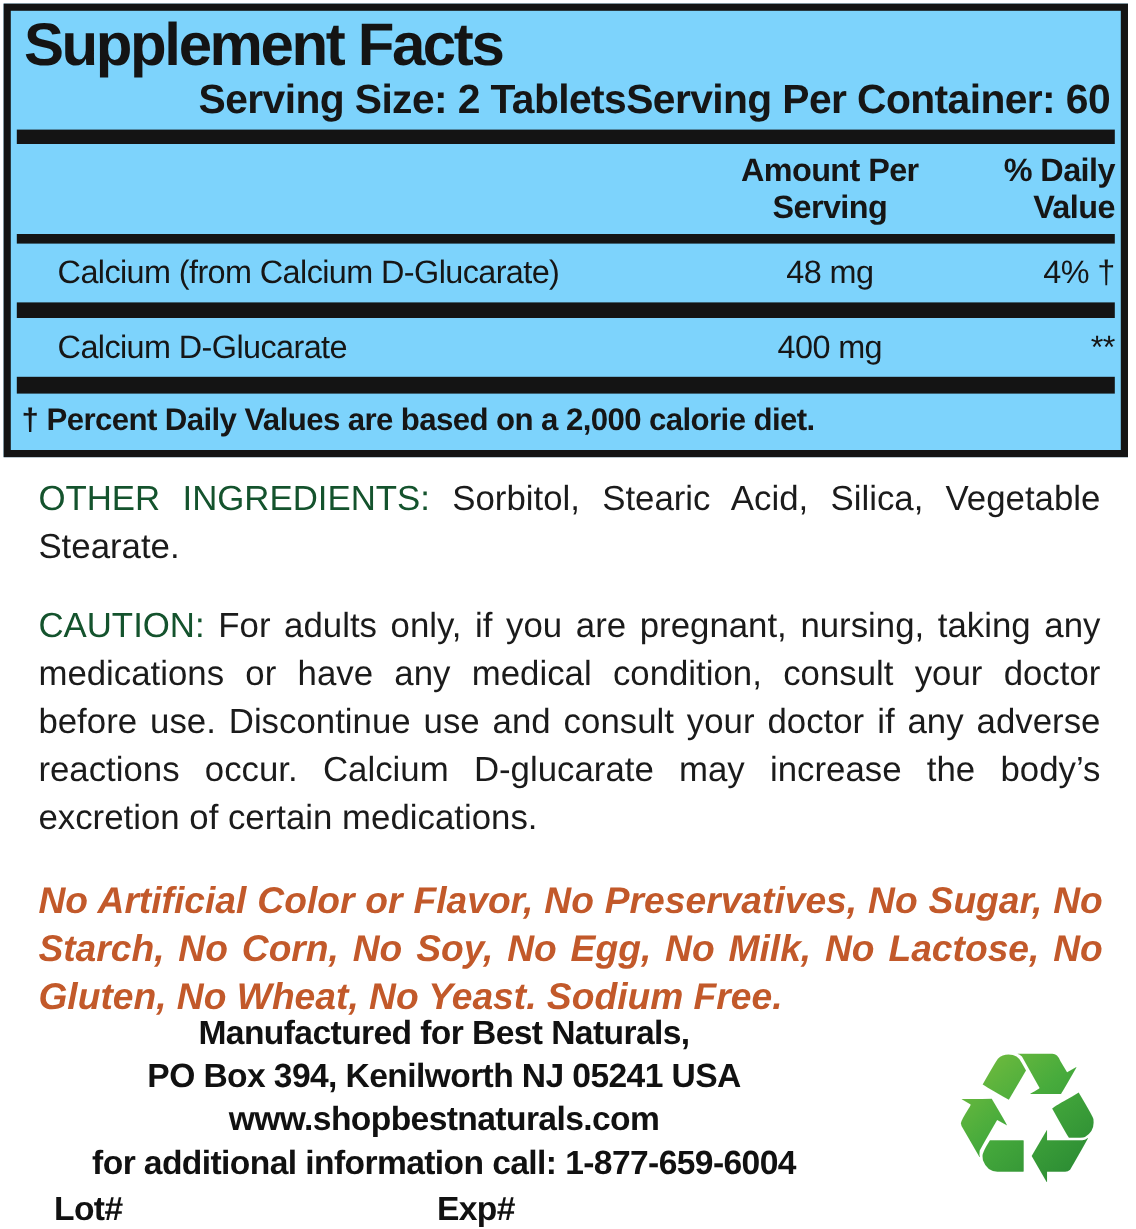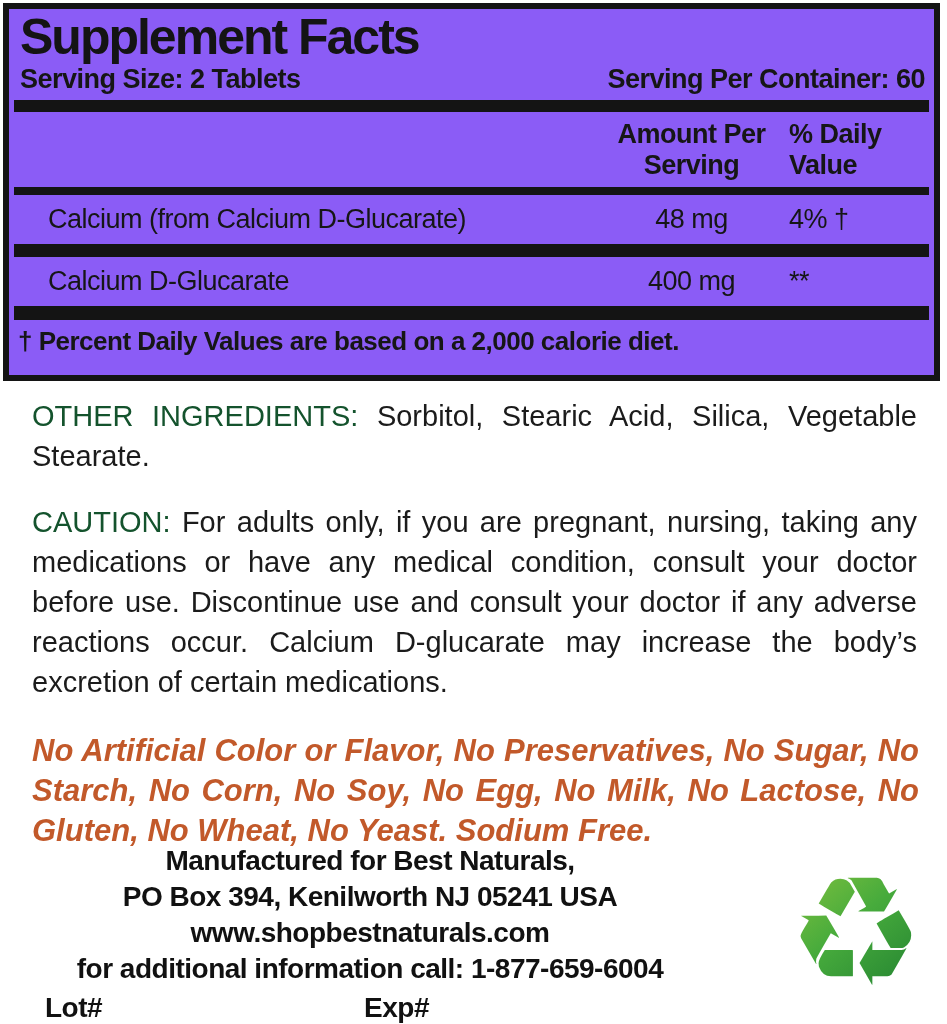--- a/index.html
+++ b/index.html
@@ -6,41 +6,41 @@
   body{
     width:947px;height:1024px;position:relative;overflow:hidden;
     font-family:"Liberation Sans", sans-serif;color:#161616;
     -webkit-font-smoothing:antialiased;
   }
   .label-root{position:relative;width:947px;height:1024px;background:#fff;}
 
   
   .sf-box{
     position:absolute;left:3px;top:3px;width:937px;height:378px;
-    border:6px solid #141414;box-sizing:border-box;background:#8b5cf6;
+    border:6px solid #141414;box-sizing:border-box;background:#7dd3fc;
     padding:0 5px;
   }
   .sf-title{
     font-size:50px;font-weight:bold;letter-spacing:-2px;line-height:1.04;
     margin:2px 0 0 6px;color:#141414;
   }
   .sf-serving-row{
-    display:flex;justify-content:space-between;align-items:baseline;
-    font-size:27px;font-weight:bold;margin:1px 4px 5px 6px;letter-spacing:-0.5px;
+    display:flex;justify-content:flex-end;align-items:baseline;
+    font-size:34px;font-weight:bold;margin:1px 4px 5px 6px;letter-spacing:-0.5px;
   }
   .sf-bar{background:#141414;width:100%;}
   .bar-a{height:12px;}
   .bar-b{height:8px;}
   .bar-c{height:13px;}
   .bar-d{height:14px;}
 
   .sf-cols{display:flex;align-items:center;}
   .sf-cols .col-name{flex:1;}
   .sf-cols .col-amount{width:195px;text-align:center;}
-  .sf-cols .col-dv{width:140px;text-align:left;}
+  .sf-cols .col-dv{width:140px;text-align:right;}
 
   .sf-header-row{font-weight:bold;font-size:27px;line-height:31px;padding:7px 0 6px;letter-spacing:-0.5px;}
   .sf-row{font-weight:normal;font-size:27px;padding:9px 0;letter-spacing:-0.5px;}
   .sf-row .col-name{padding-left:34px;}
   .sf-footnotes{font-size:26px;font-weight:bold;line-height:36px;padding:3px 0 0 4px;letter-spacing:-0.5px;}
 
   
   .content{position:absolute;left:0;top:396px;width:947px;}
   .para{
     margin:0 30px 0 32px;font-size:29px;line-height:40px;

